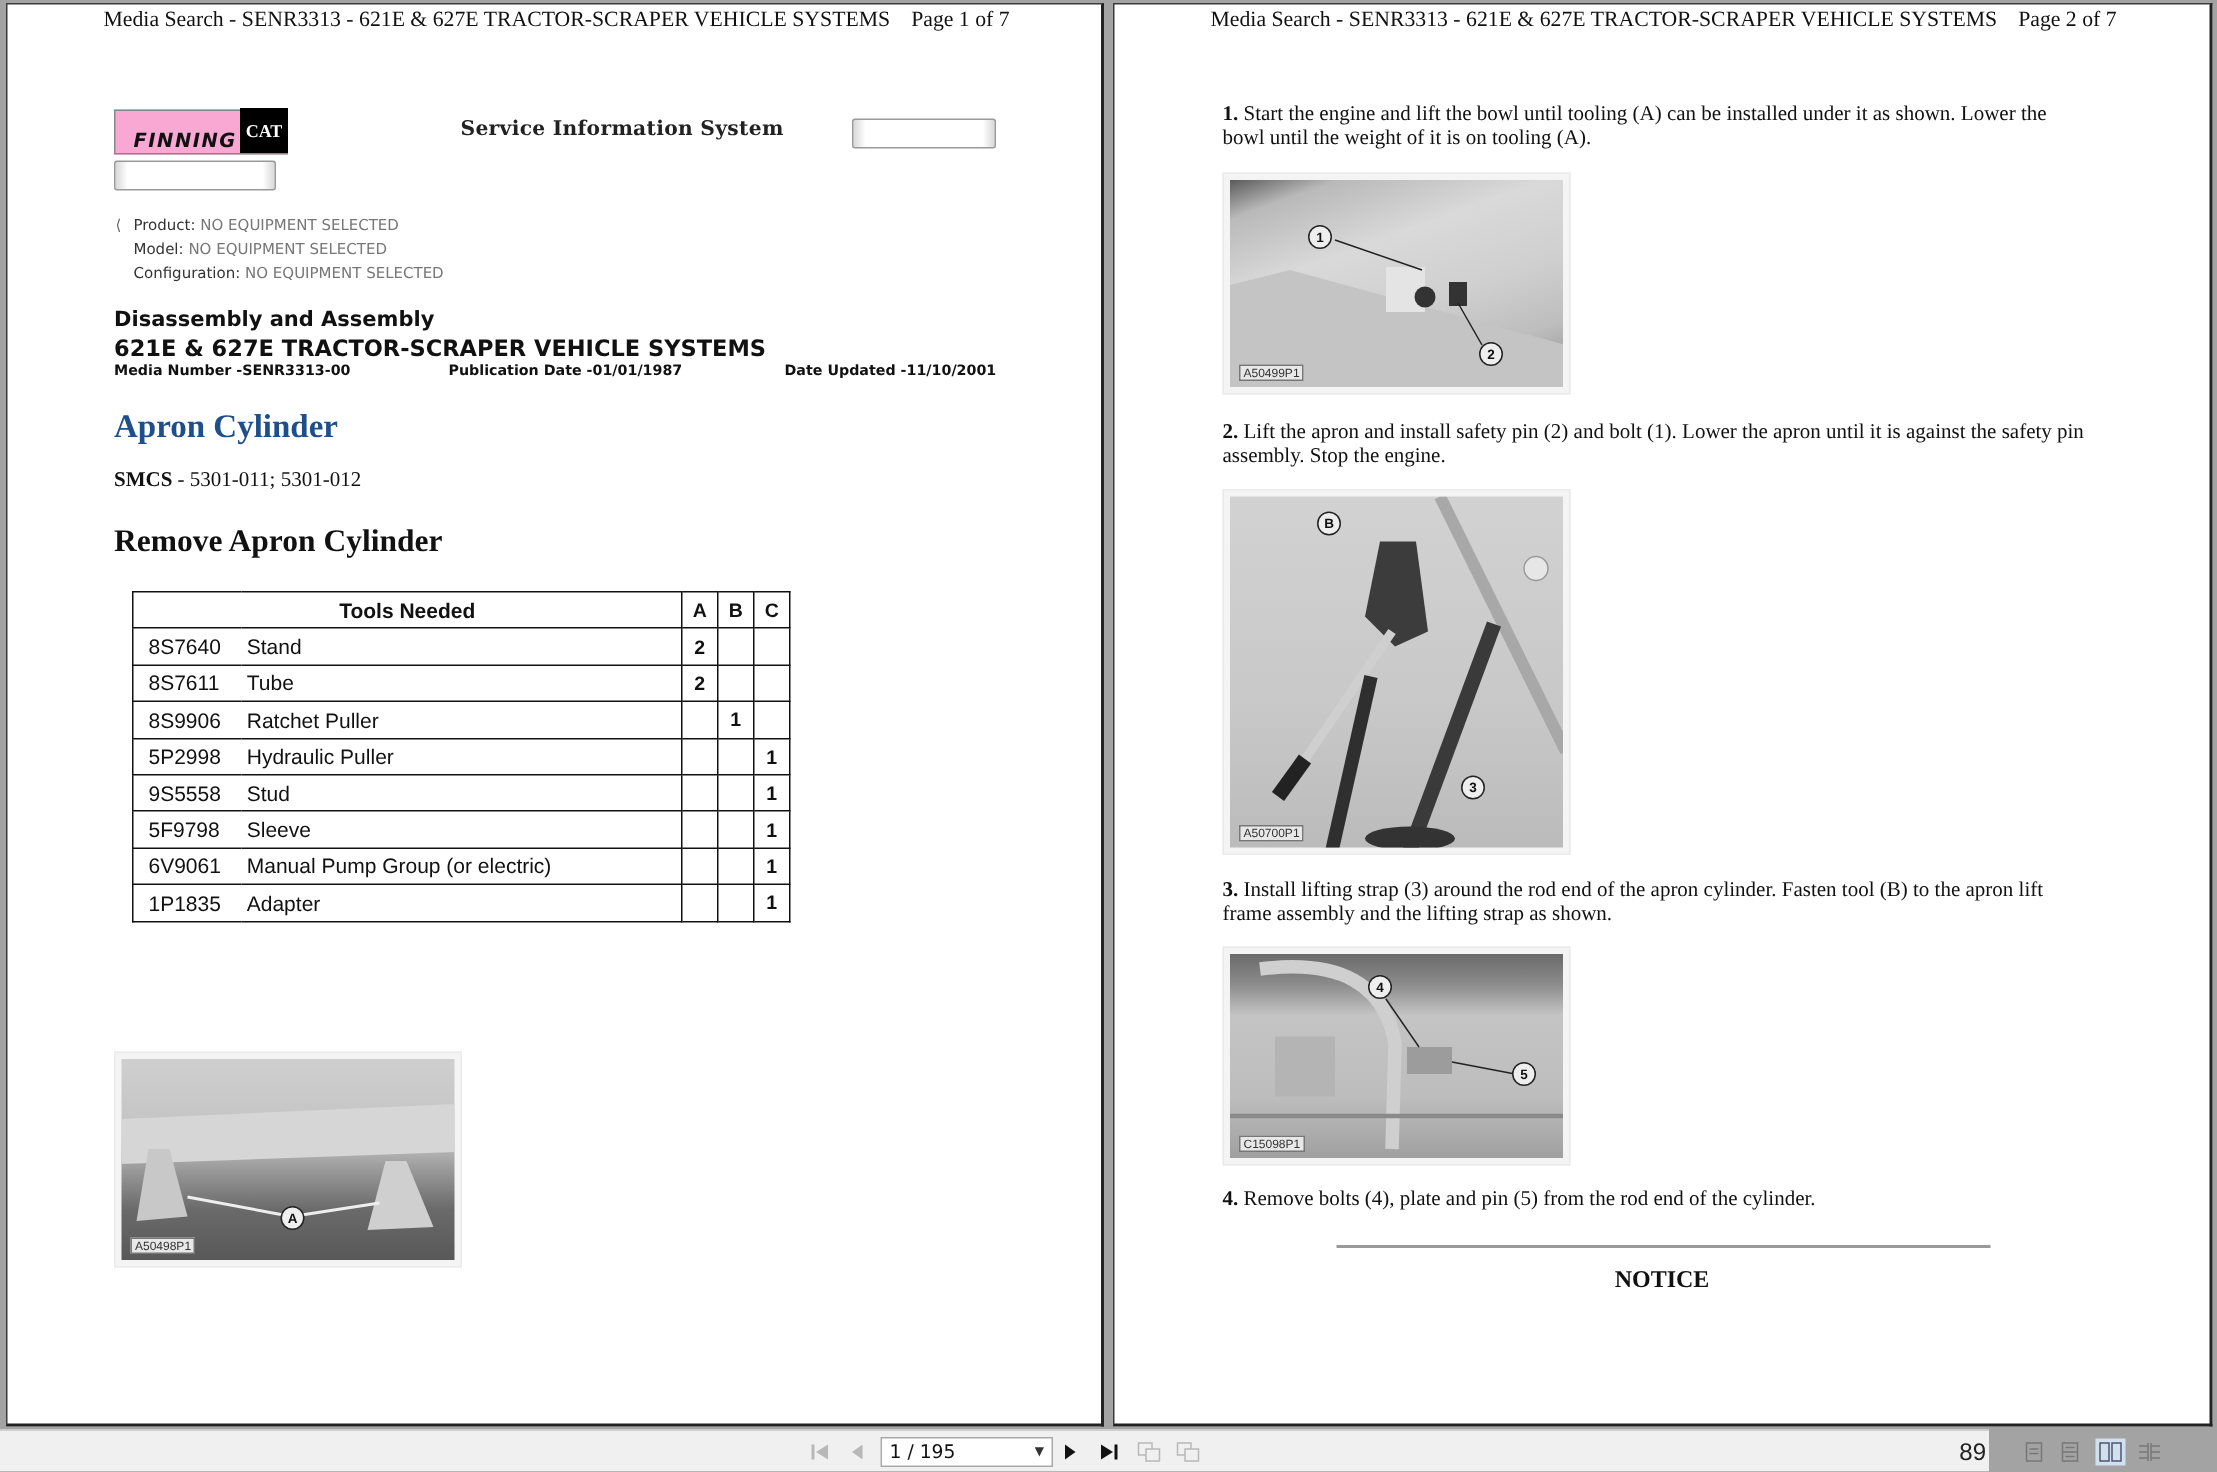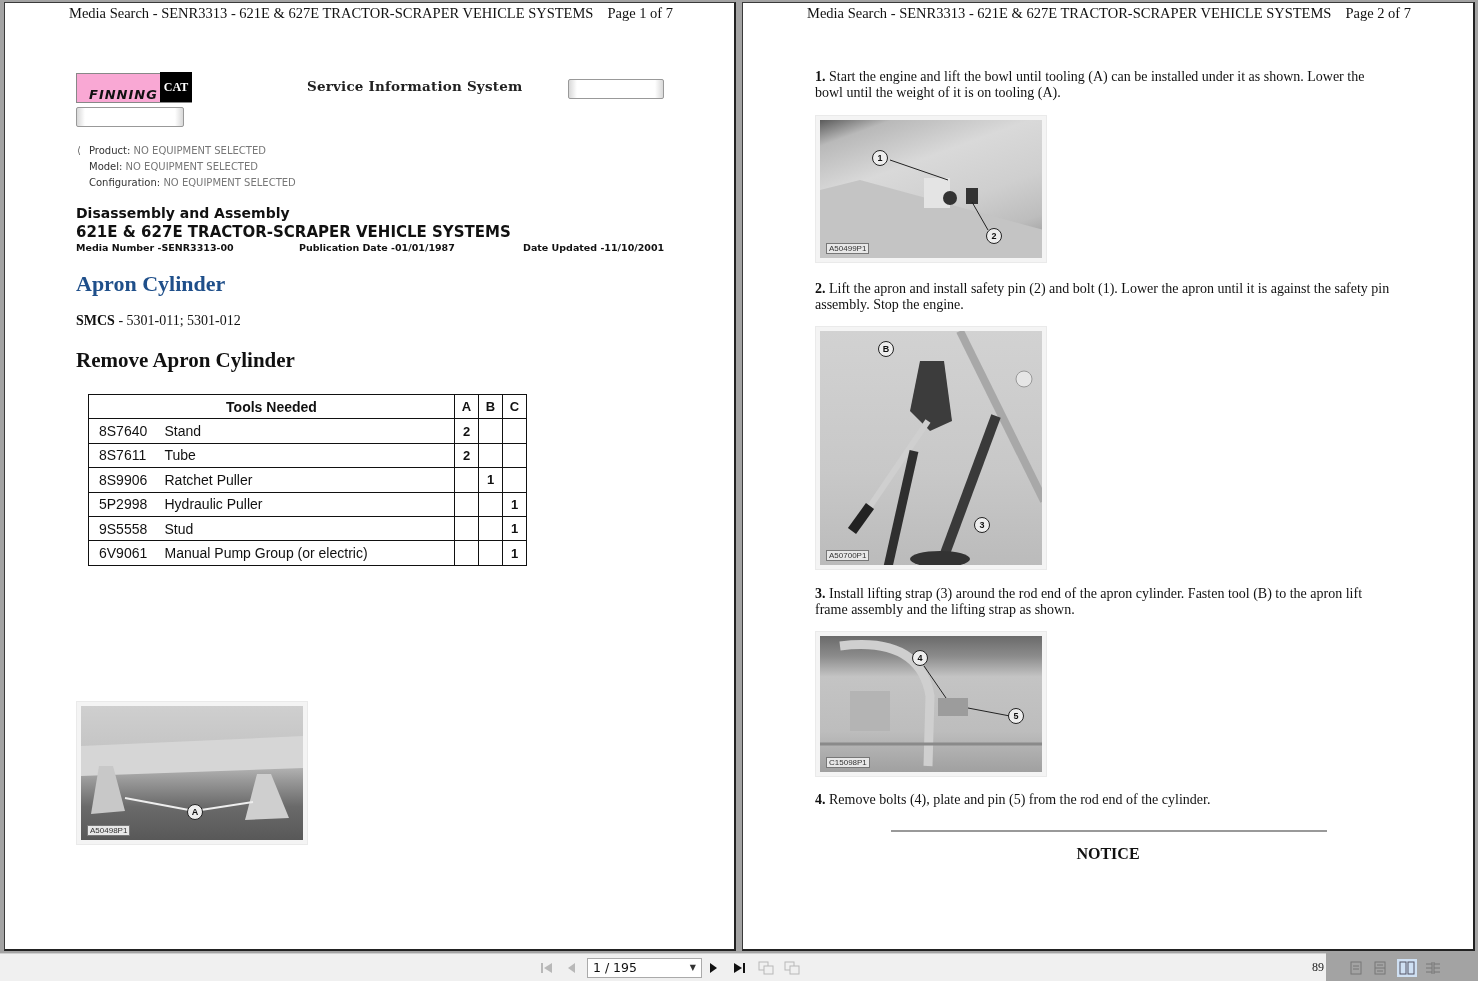--- a/index.html
+++ b/index.html
@@ -115,21 +115,21 @@
   .page-select {
     position: absolute; left: 587px; top: 4px; width: 115px; height: 20px; background: #fff;
     border: 1px solid #aaa; font-family: "DejaVu Sans", sans-serif; font-size: 12.5px;
     padding-left: 5px; line-height: 18px; color: #111;
   }
   .page-select .caret { position: absolute; right: 5px; top: 0; font-size: 8px; color: #333; }
   .view-btn {
     position: absolute; top: 5px; width: 20px; height: 18px; display: flex; align-items: center; justify-content: center;
   }
   .view-btn.active { background: #cfe0f3; }
-  .zoom-pct { position: absolute; right: 2px; top: 6px; font-family: Liberation Serif, serif; font-size: 12px; color: #222; }
+  .zoom-pct { position: absolute; right: 2px; top: 6px; font-family: Liberation Sans, sans-serif; font-size: 16px; color: #222; }
 </style>
 </head>
 <body>
 
 <div class="page" id="page1">
   <div class="run-head">
     <span>Media Search - SENR3313 - 621E &amp; 627E TRACTOR-SCRAPER VEHICLE SYSTEMS</span><span class="pg">Page 1 of 7</span>
   </div>
 
   <div class="logo">
@@ -195,22 +195,36 @@
           <td class="qty">1</td>
         </tr>
       <tr>
           <td class="pn">9S5558</td>
           <td class="nm">Stud</td>
           <td class="qty"></td>
           <td class="qty"></td>
           <td class="qty">1</td>
         </tr>
       <tr>
+          <td class="pn">5F9798</td>
+          <td class="nm">Sleeve</td>
+          <td class="qty"></td>
+          <td class="qty"></td>
+          <td class="qty">1</td>
+        </tr>
+      <tr>
           <td class="pn">6V9061</td>
           <td class="nm">Manual Pump Group (or electric)</td>
+          <td class="qty"></td>
+          <td class="qty"></td>
+          <td class="qty">1</td>
+        </tr>
+      <tr>
+          <td class="pn">1P1835</td>
+          <td class="nm">Adapter</td>
           <td class="qty"></td>
           <td class="qty"></td>
           <td class="qty">1</td>
         </tr>
     </tbody>
   </table>
 
   <div class="photo" style="left:71px; top:698px; width:232px; height:144px;">
     <div class="img" style="background: linear-gradient(to bottom, #cfcfcf 0%, #c2c2c2 40%, #9a9a9a 55%, #6a6a6a 75%, #585858 100%);">
       <svg width="224" height="136" style="position:absolute;left:0;top:0">

